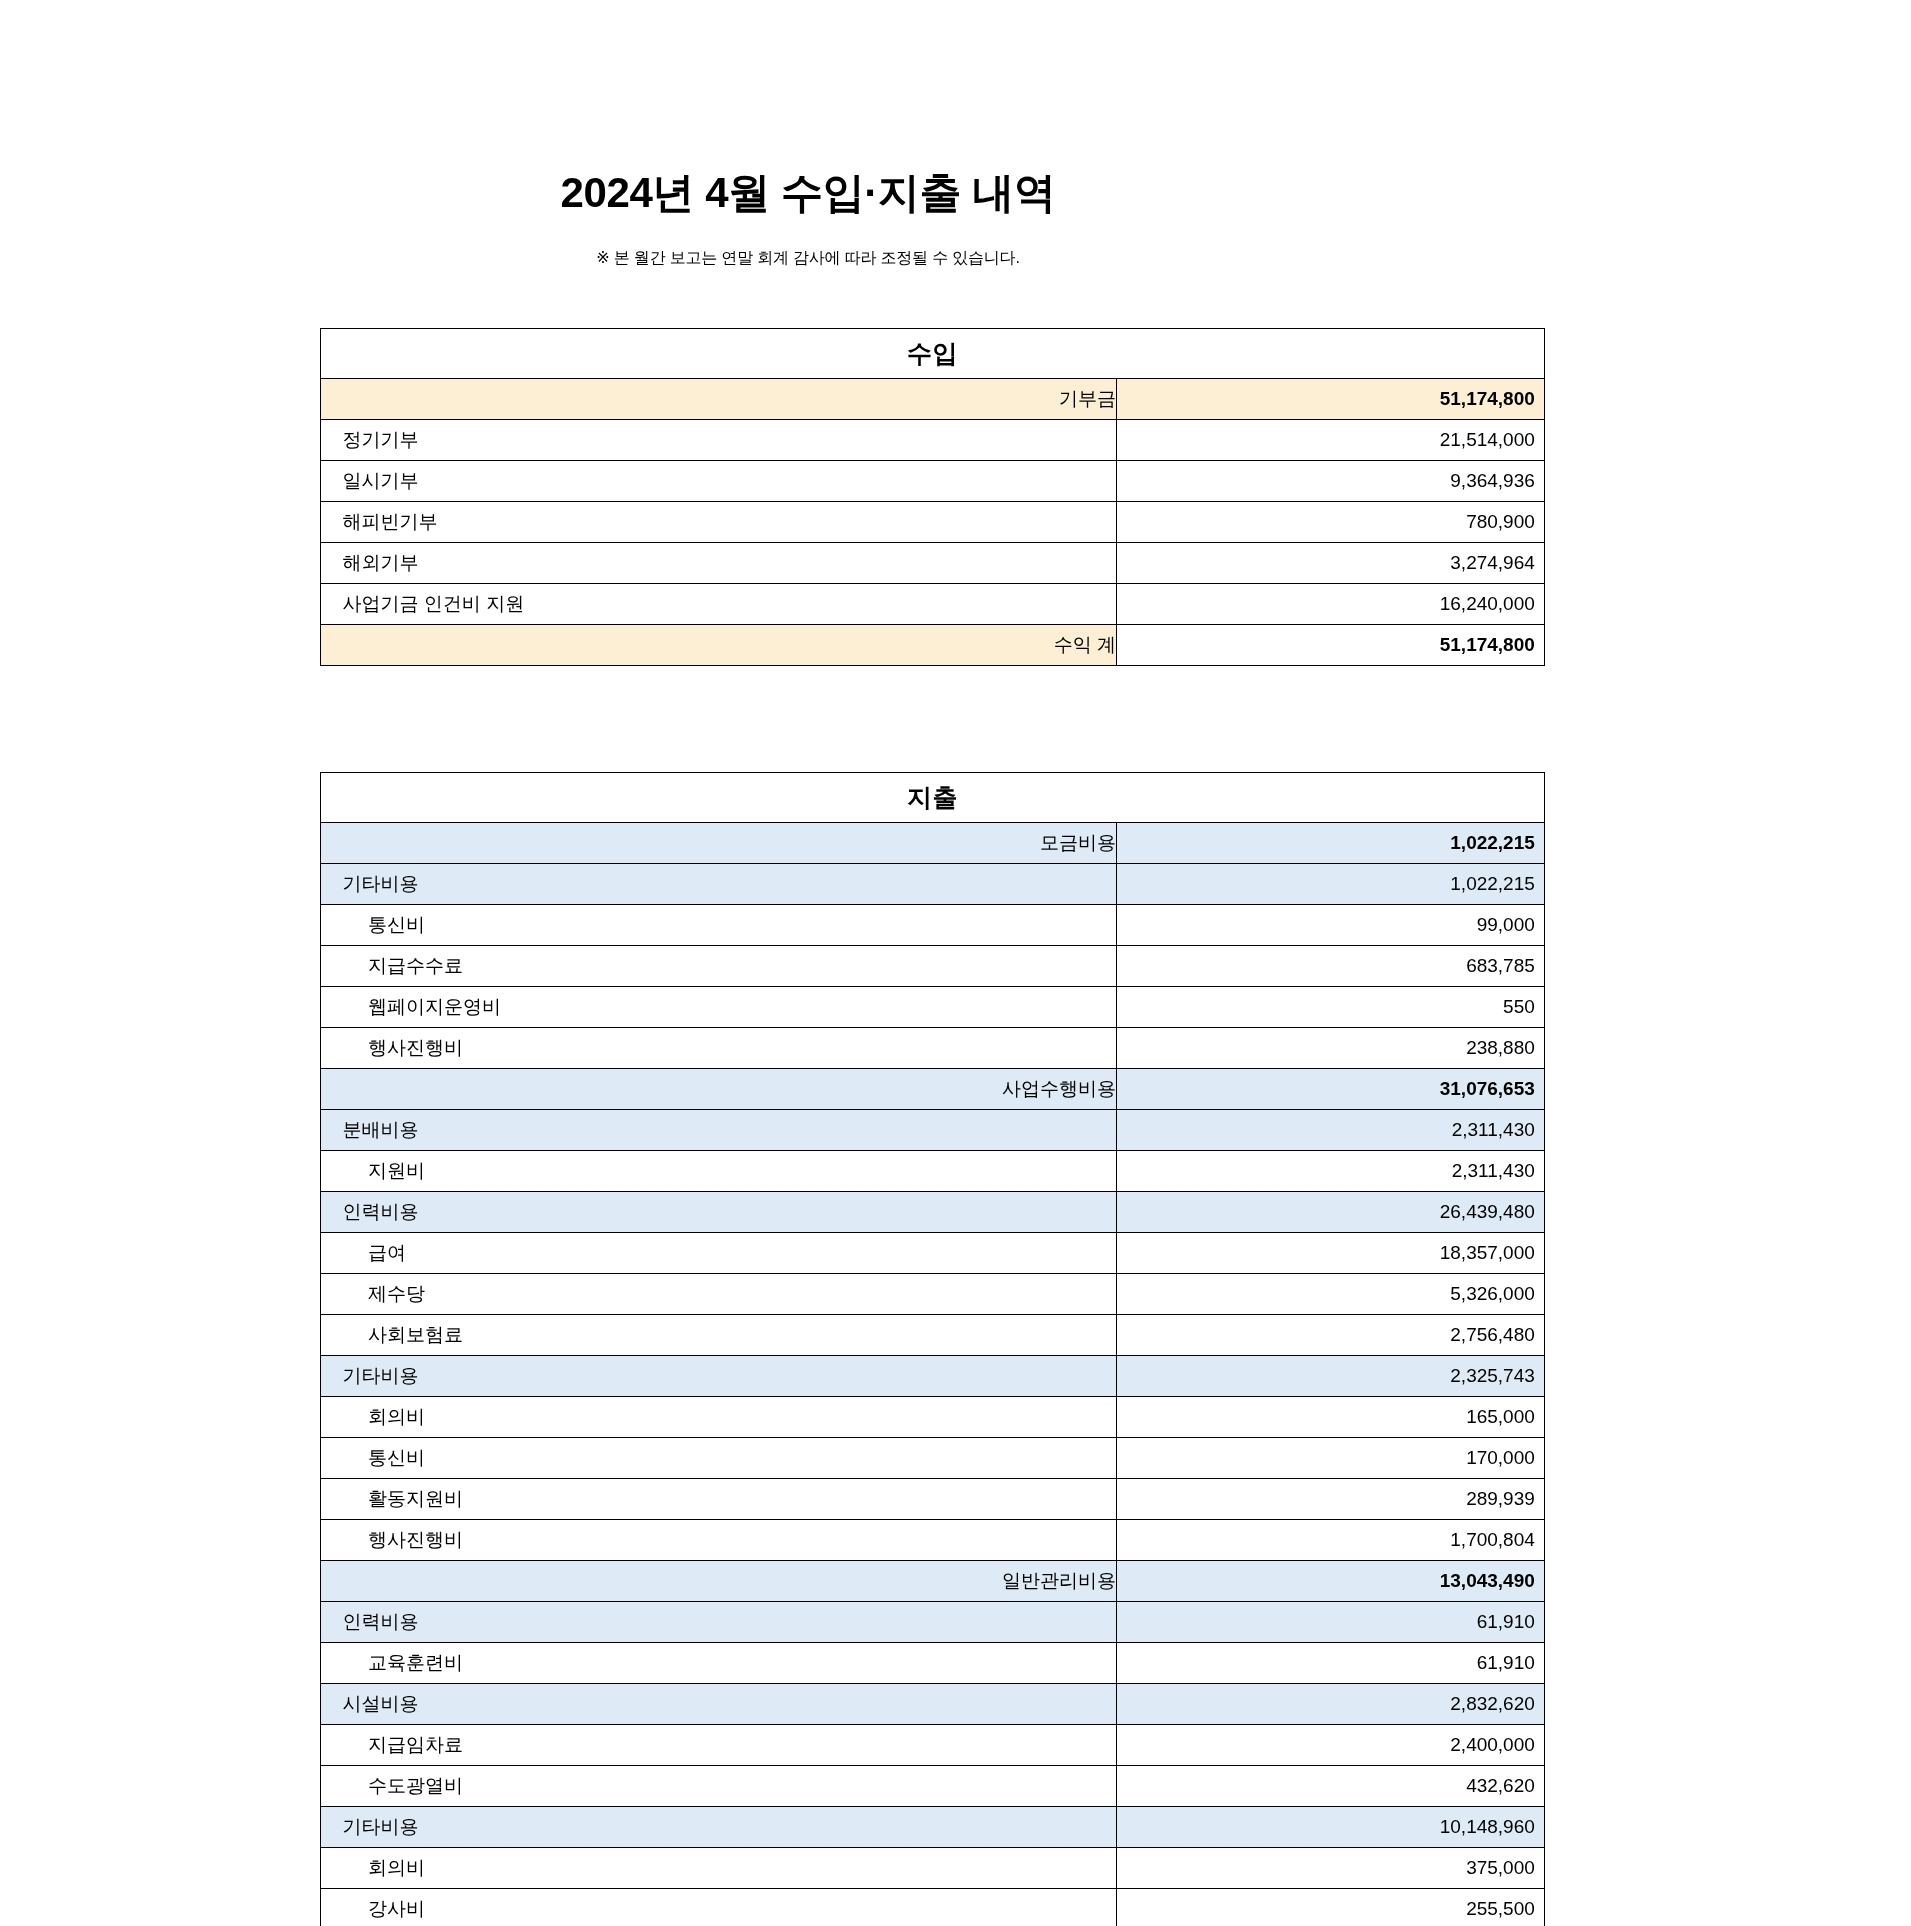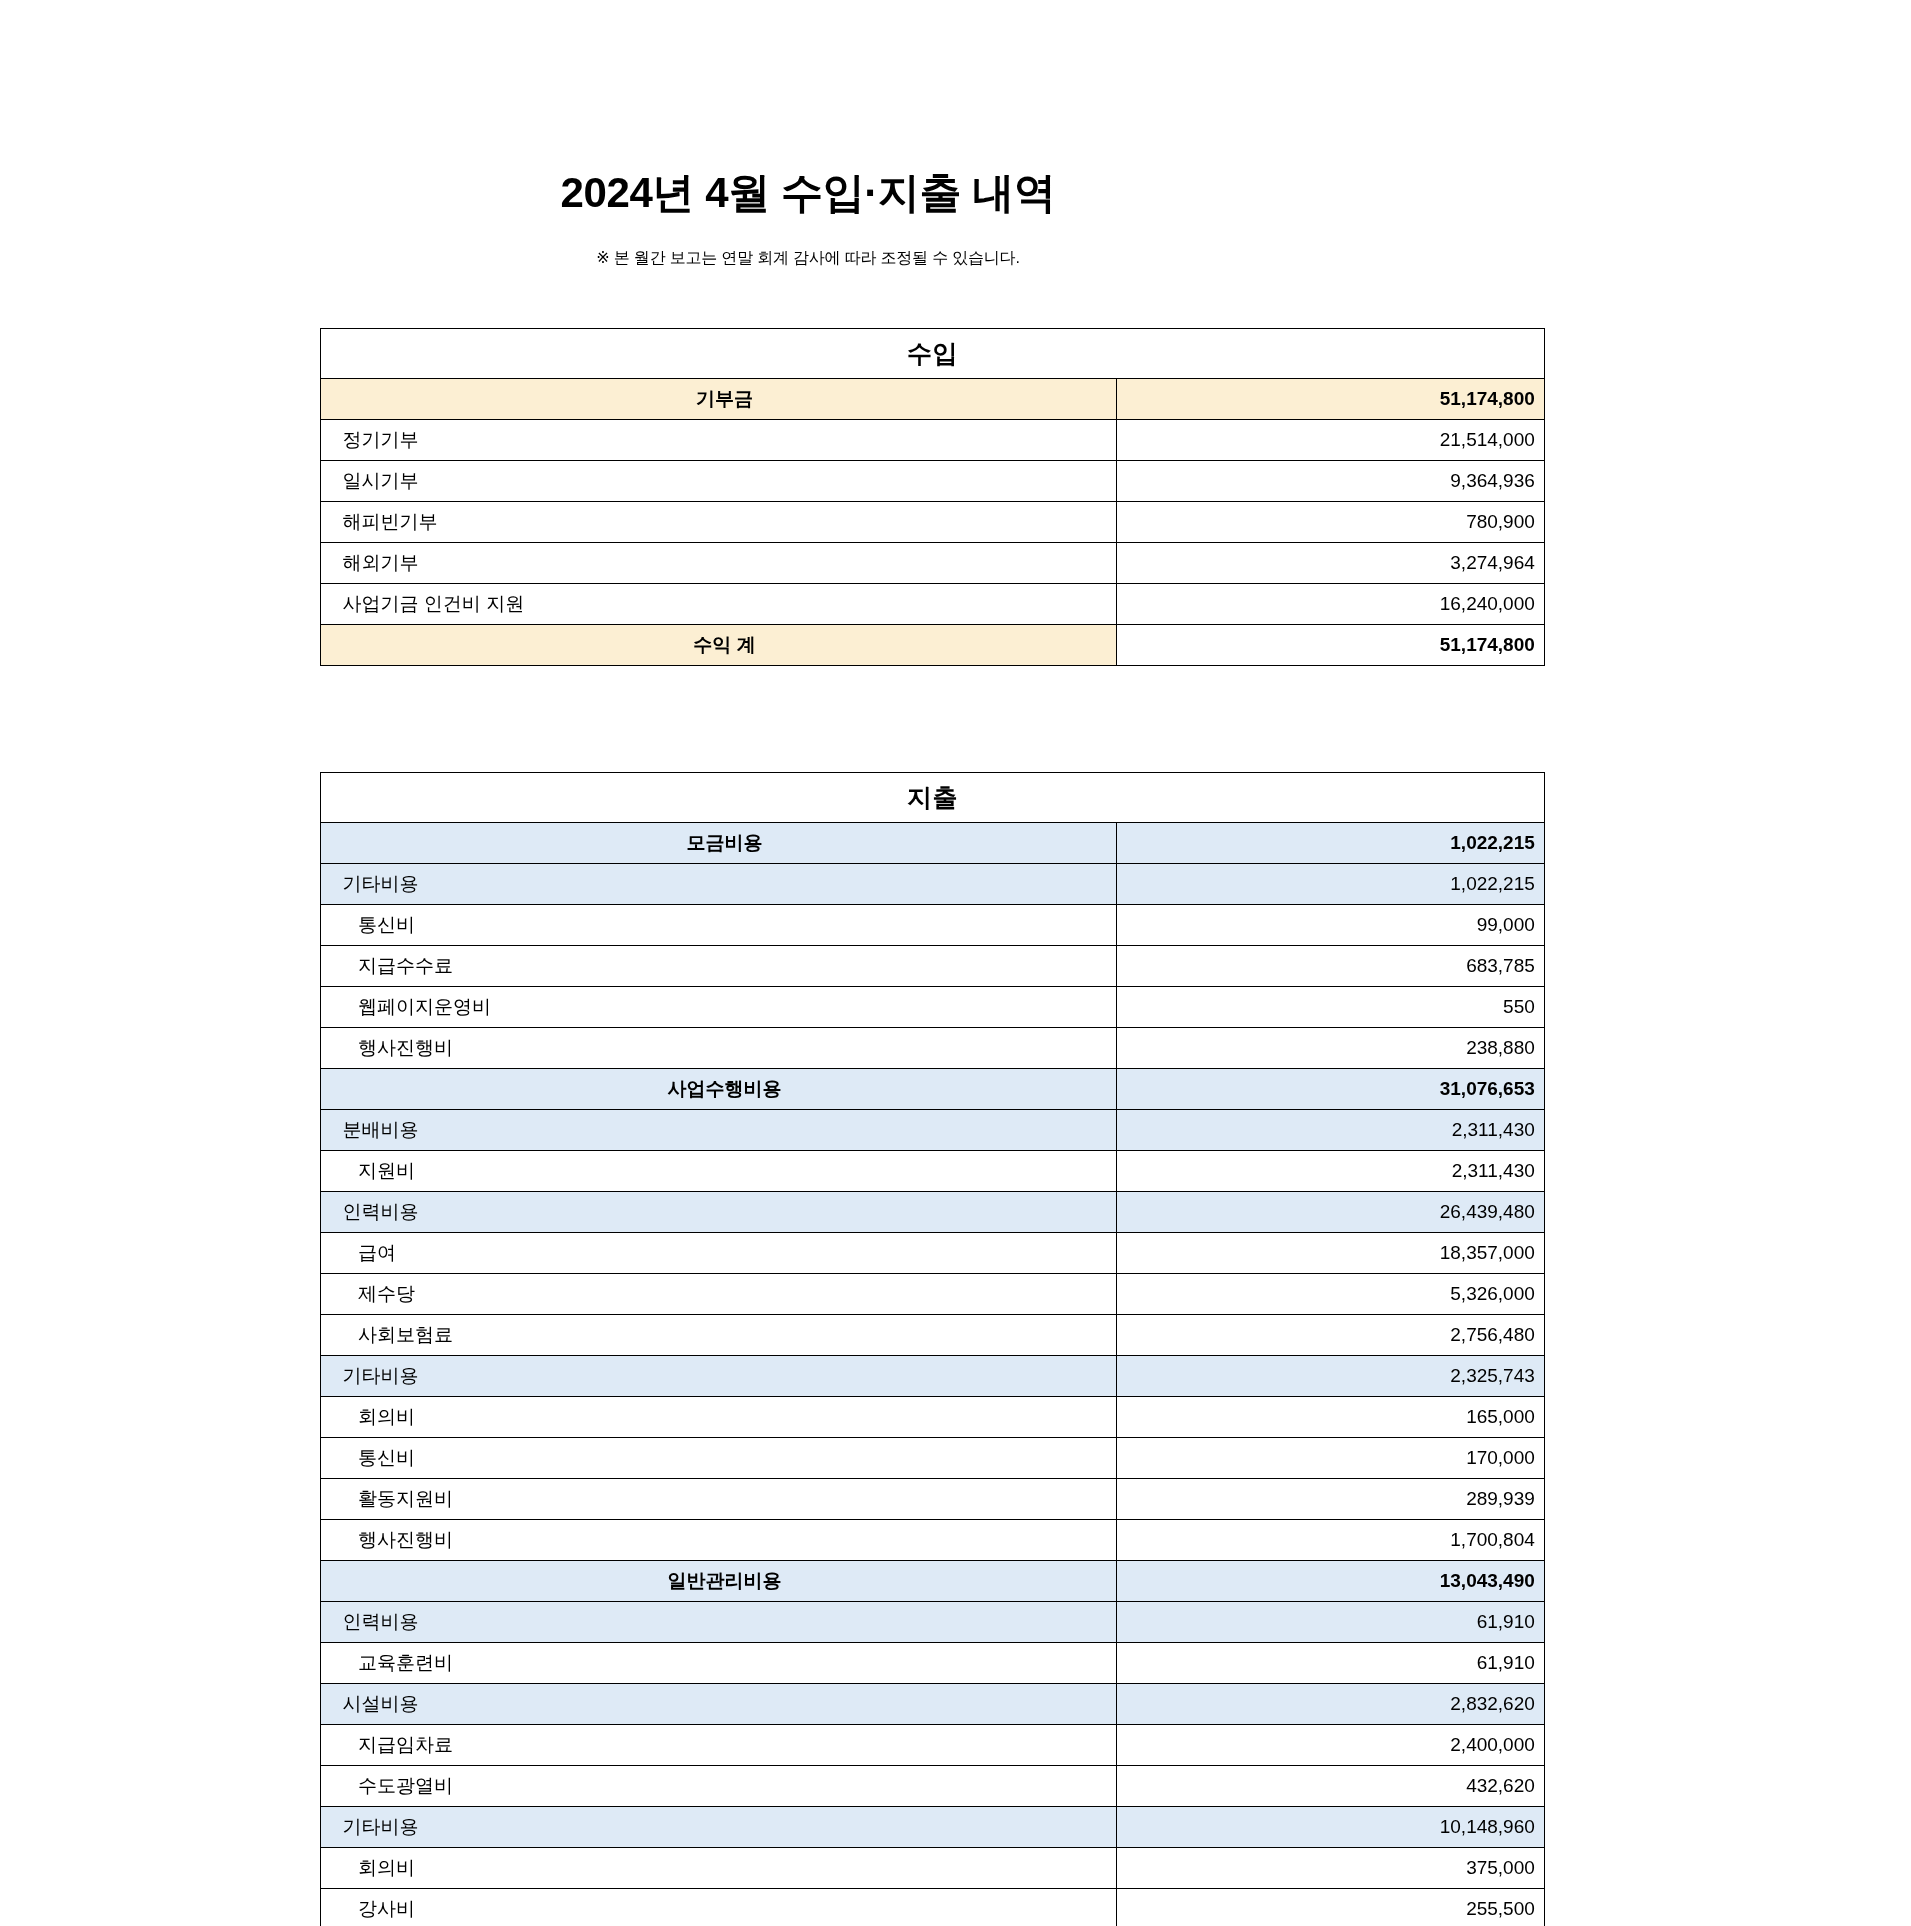--- a/index.html
+++ b/index.html
@@ -77,25 +77,25 @@
     letter-spacing: 0.4px;
     margin-top: 32px;
   }
 
   
   td.lbl {
     text-align: left;
     padding-left: 21.6px;
   }
   td.lbl-l2 { padding-left: 21.6px; }
-  td.lbl-l3 { padding-left: 37px; }
+  td.lbl-l3 { padding-left: 47px; }
   td.lbl-center {
-    text-align: center;
+    text-align: right;
     padding-left: 12px;
-    font-weight: bold;
+    font-weight: normal;
   }
 
   
   td.val {
     text-align: right;
     padding-right: 9.2px;
     font-variant-numeric: tabular-nums;
   }
   td.val-bold { font-weight: bold; }
 

